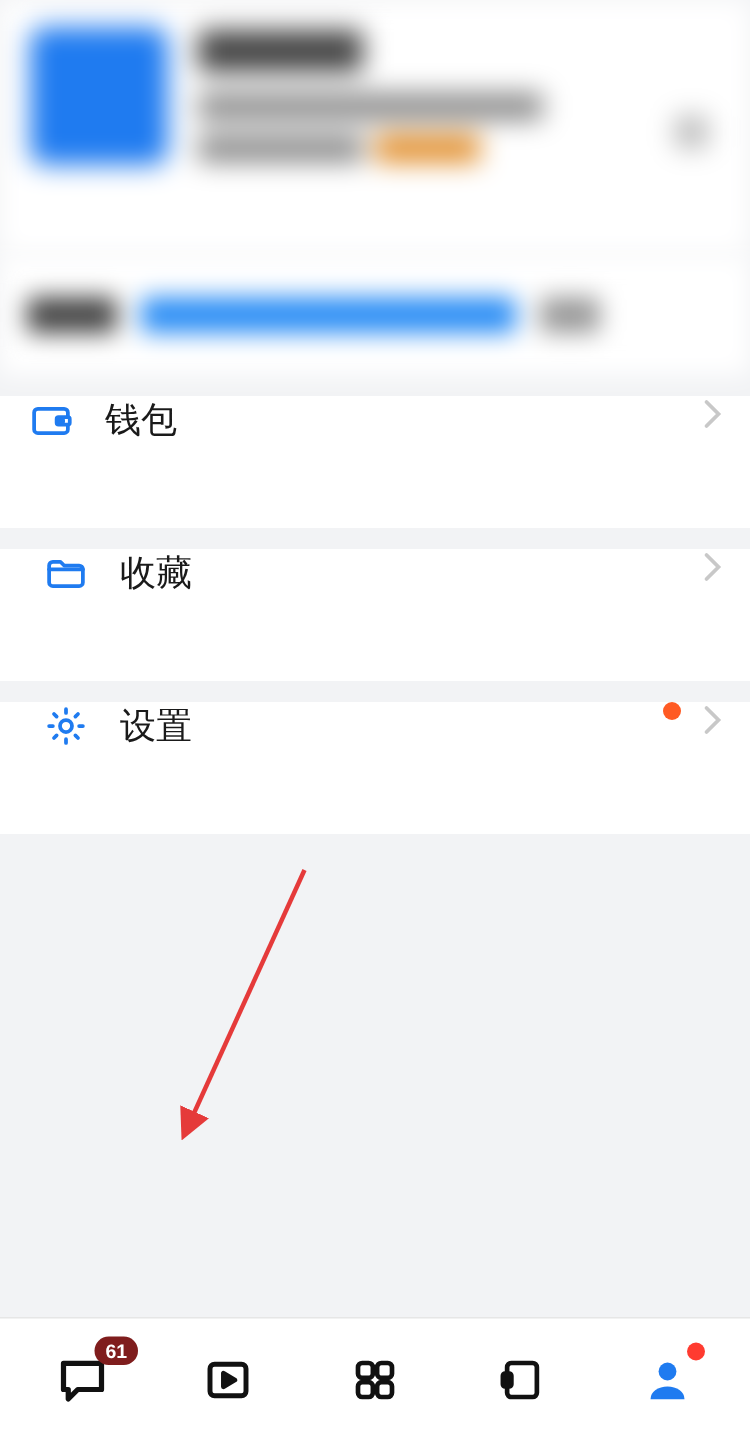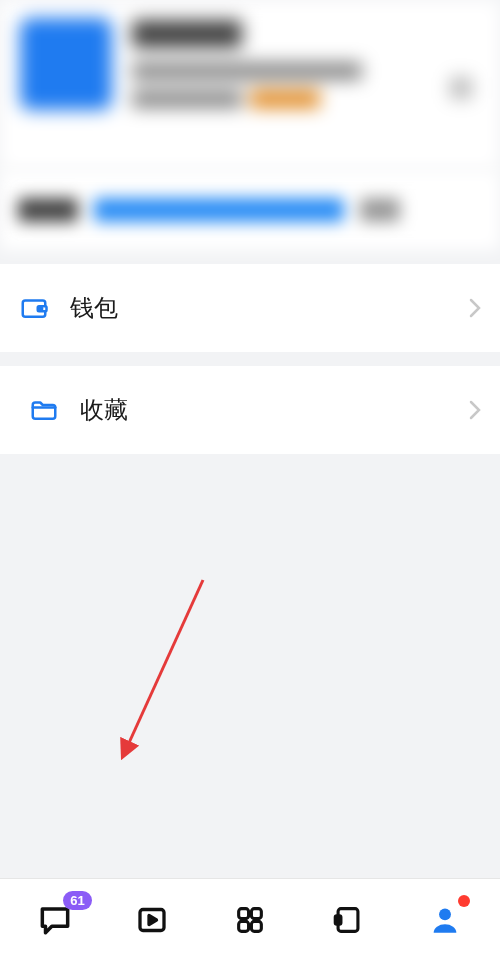--- a/index.html
+++ b/index.html
@@ -41,21 +41,21 @@
   .tabs-bar .s1{width:60px;background:#444;}
   .tabs-bar .s2{width:250px;background:#2a8df5;}
   .tabs-bar .s3{width:40px;background:#999;}
 
   
   .menu-group { margin-top: 14px; }
   .menu-item {
     background: #fff;
     height: 88px;
     display: flex;
-    align-items: center;
+    align-items: flex-start;
     padding: 0 18px 0 18px;
     position: relative;
     cursor: pointer;
   }
   .menu-item + .menu-item { margin-top: 14px; padding-left: 28px; } 
   .menu-item .icon {
     width: 32px; height: 32px;
     margin-right: 20px;
     display:flex; align-items:center; justify-content:center;
     flex-shrink: 0;
@@ -99,21 +99,21 @@
   .tab-btn {
     position:relative;
     width: 54px; height:54px;
     display:flex; align-items:center; justify-content:center;
   }
   .tab-btn svg { stroke:#111; }
   .tab-btn.active svg { stroke:#1f7bf0; fill:#1f7bf0; }
   .badge-count {
     position:absolute;
     top:-2px; right:-10px;
-    background:#8b5cf6;
+    background:#7f1d1d;
     color:#fff;
     font-size:13px;
     line-height:1;
     padding:3px 7px;
     border-radius:12px;
     font-weight:600;
   }
   .badge-dot-small{
     position:absolute;
     top:2px; right:2px;
@@ -178,20 +178,36 @@
       <span class="chevron">
         <svg width="12" height="20" viewBox="0 0 12 20" fill="none" stroke-width="2.5" stroke-linecap="round">
             <path d="M2 2 L10 10 L2 18"></path>
           </svg>
       </span>
     </div>
 
 
 
 
+    <div class="menu-item">
+      <span class="icon">
+        <svg width="30" height="30" viewBox="0 0 24 24" fill="none" stroke="#1f7bf0" stroke-width="2" stroke-linecap="round" stroke-linejoin="round">
+          <circle cx="12" cy="12" r="3.2"></circle>
+          <path d="M12 3 v2 M12 19 v2 M3 12 h2 M19 12 h2 M5.6 5.6 l1.4 1.4 M17 17 l1.4 1.4 M18.4 5.6 l-1.4 1.4 M7 17 l-1.4 1.4"></path>
+        </svg>
+      </span>
+      <span class="label">设置</span>
+      <span class="spacer"></span>
+      <span class="badge-dot"></span>
+      <span class="chevron">
+        <svg width="12" height="20" viewBox="0 0 12 20" fill="none" stroke-width="2.5" stroke-linecap="round">
+            <path d="M2 2 L10 10 L2 18"></path>
+          </svg>
+      </span>
+    </div>
 
   </div>
 
   <svg class="annot-arrow" viewBox="0 0 120 200">
     <defs>
       <marker id="ah" viewBox="0 0 10 10" refX="2" refY="5" markerWidth="7" markerHeight="7" orient="auto-start-reverse">
         <path d="M0 0 L10 5 L0 10 Z" fill="#e53a3a"></path>
       </marker>
     </defs>
     <line x1="95" y1="10" x2="20" y2="175" stroke="#e53a3a" stroke-width="3" marker-end="url(#ah)"></line>

